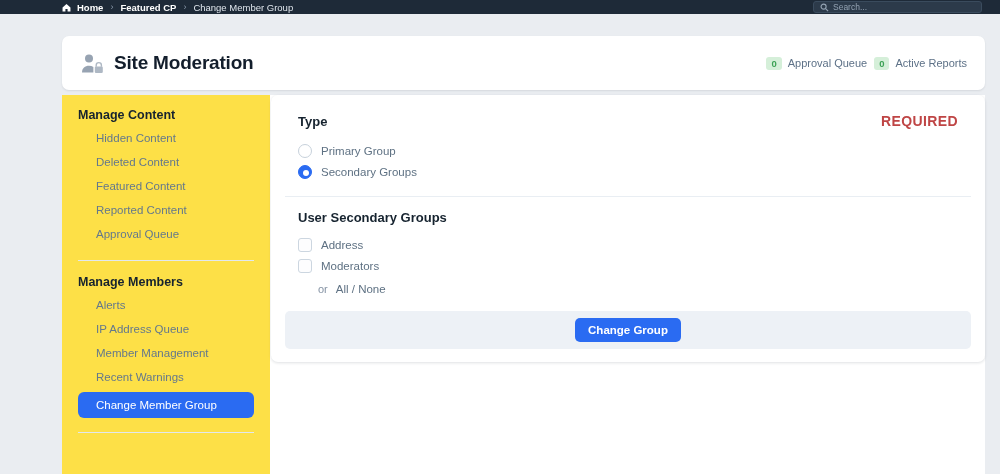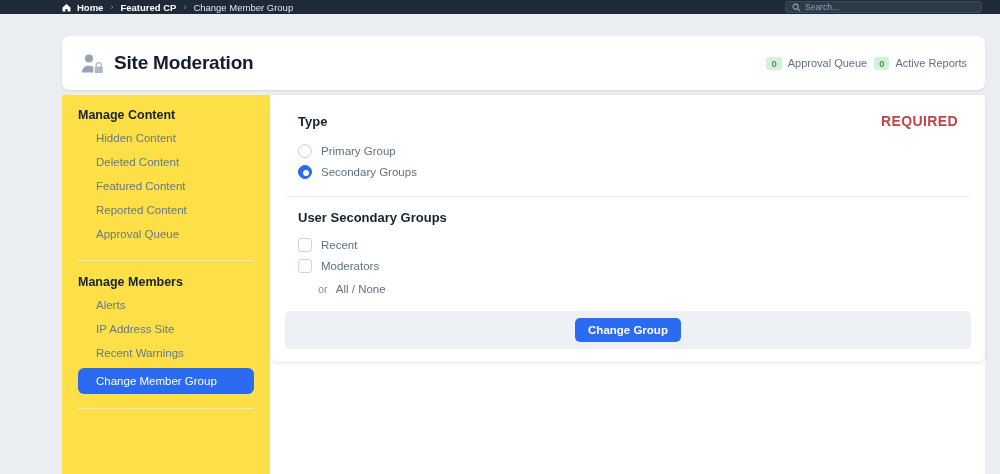--- a/index.html
+++ b/index.html
@@ -7,21 +7,21 @@
     font-family:"Liberation Sans", sans-serif; background:#eaedf1; }
 
   
   .navbar { position:absolute; top:0; left:0; width:1000px; height:14px;
     background:#1e2a38; display:flex; align-items:center; }
   .crumbs { display:flex; align-items:center; gap:7px; margin-left:62px; }
   .crumb { color:#ffffff; font-size:9.5px; font-weight:bold; cursor:pointer; white-space:nowrap; }
   .crumb.last { color:#dfe5ec; font-weight:normal; }
   .crumb-sep { color:#8b9aab; font-size:9px; }
   .home-ic { display:inline-flex; margin-right:-1px; }
-  .searchbox { position:absolute; right:18px; top:1px; width:197px; height:12px;
+  .searchbox { position:absolute; right:18px; top:1px; width:169px; height:12px;
     background:#2c3a4a; border:1px solid #3a4b5d; border-radius:3px;
     display:flex; align-items:center; padding:0 6px; gap:4px; }
   .searchbox input { background:transparent; border:none; outline:none; color:#aab6c3;
     font-size:8.5px; width:100%; font-family:"Liberation Sans", sans-serif; }
   .searchbox input::placeholder { color:#93a2b2; }
 
   
   .header-card { position:absolute; left:62px; top:36px; width:923px; height:54px;
     background:#ffffff; border-radius:7px; box-shadow:0 1px 2px rgba(25,35,50,.10);
     display:flex; align-items:center; padding:0 18px; }
@@ -125,21 +125,22 @@
 <div class="sidebar-col">
   <div class="side-heading">Manage Content</div>
   <div class="side-link">Hidden Content</div>
   <div class="side-link">Deleted Content</div>
   <div class="side-link">Featured Content</div>
   <div class="side-link">Reported Content</div>
   <div class="side-link">Approval Queue</div>
   <div class="side-divider"></div>
   <div class="side-heading">Manage Members</div>
   <div class="side-link">Alerts</div>
-  <div class="side-link">IP Address Site</div>
+  <div class="side-link">IP Address Queue</div>
+  <div class="side-link">Member Management</div>
   <div class="side-link">Recent Warnings</div>
   <div class="side-link active">Change Member Group</div>
   <div class="side-divider"></div>
 </div>
 
 <div class="content-col"></div>
 
 <div class="form-card">
 
   <div class="sec-row">
@@ -157,21 +158,21 @@
   </div>
 
   <div class="content-divider"></div>
 
   <div class="sec-row">
     <span class="sec-heading">User Secondary Groups</span>
   </div>
 
   <div class="opt-row mt10">
     <span class="checkbox"></span>
-    <span class="opt-label">Recent</span>
+    <span class="opt-label">Address</span>
   </div>
   <div class="opt-row">
     <span class="checkbox"></span>
     <span class="opt-label">Moderators</span>
   </div>
 
   <div class="or-row">
     <span class="or-text">or</span>
     <span class="all-none">All / None</span>
   </div>

